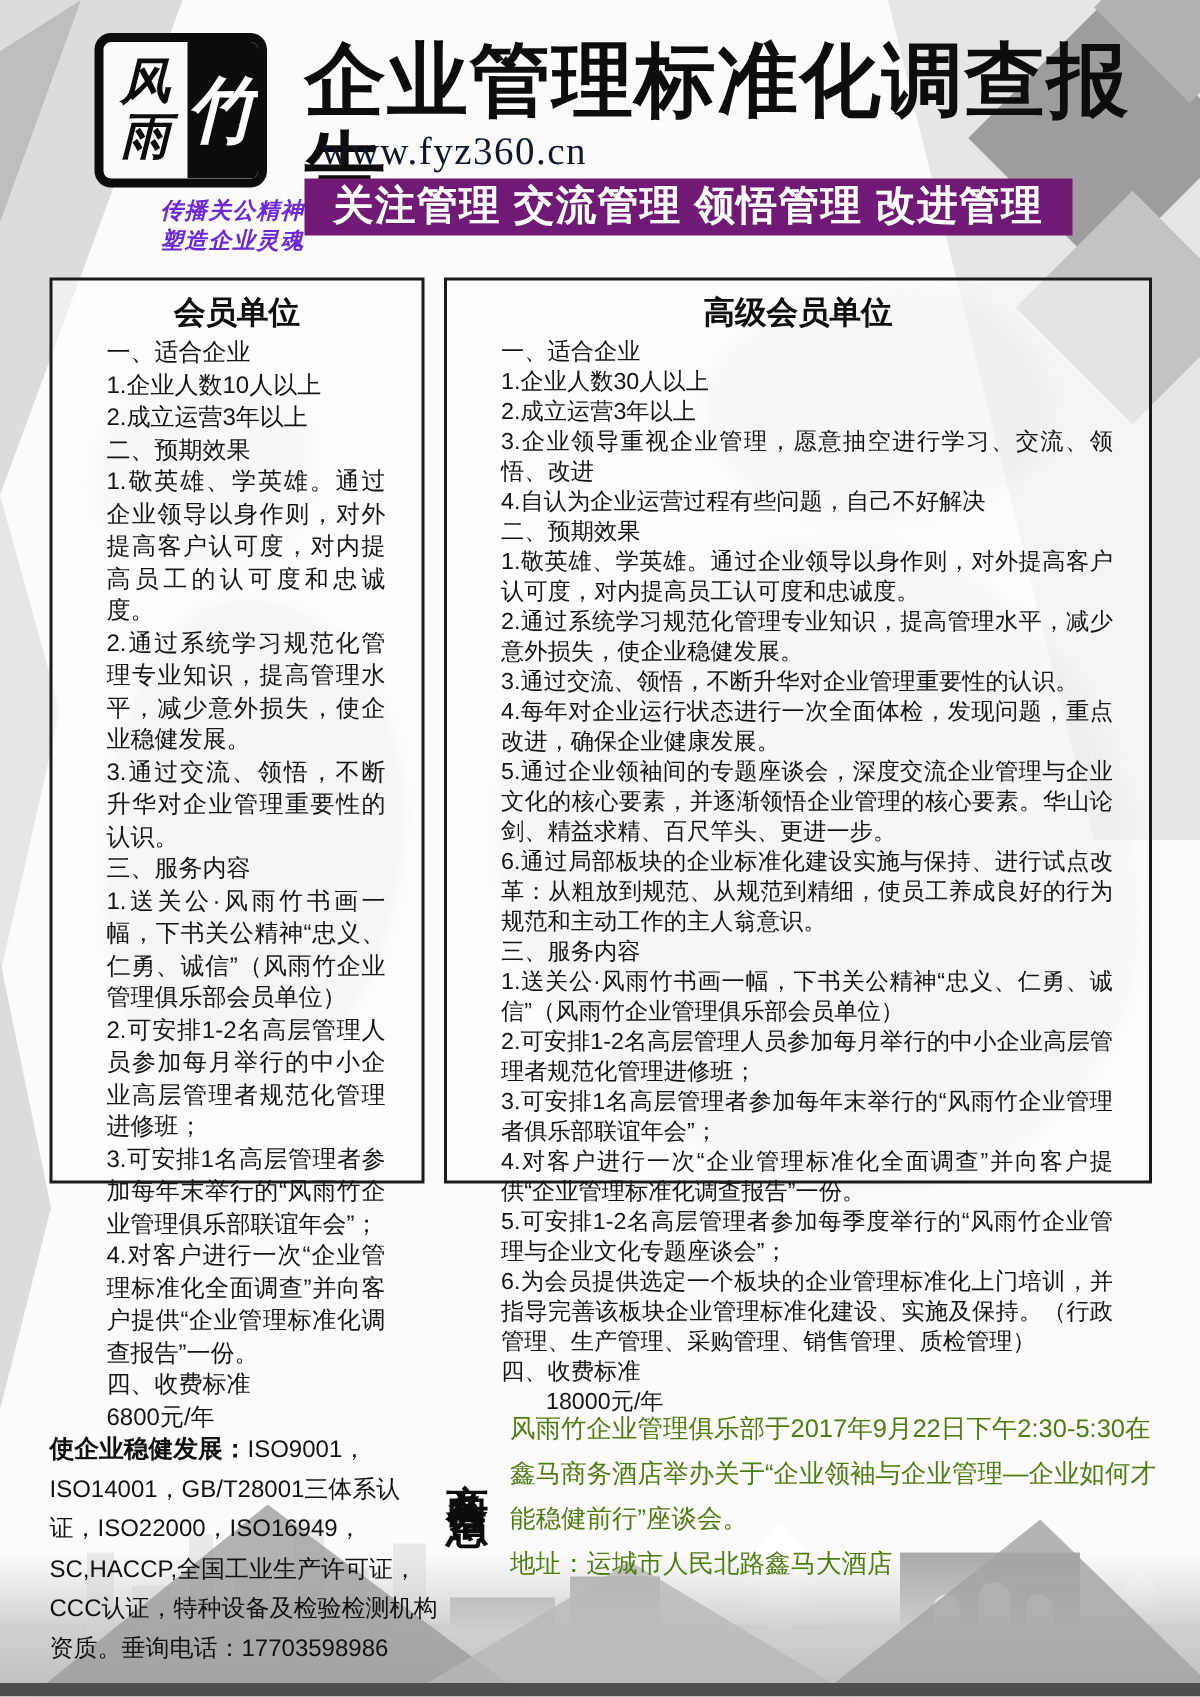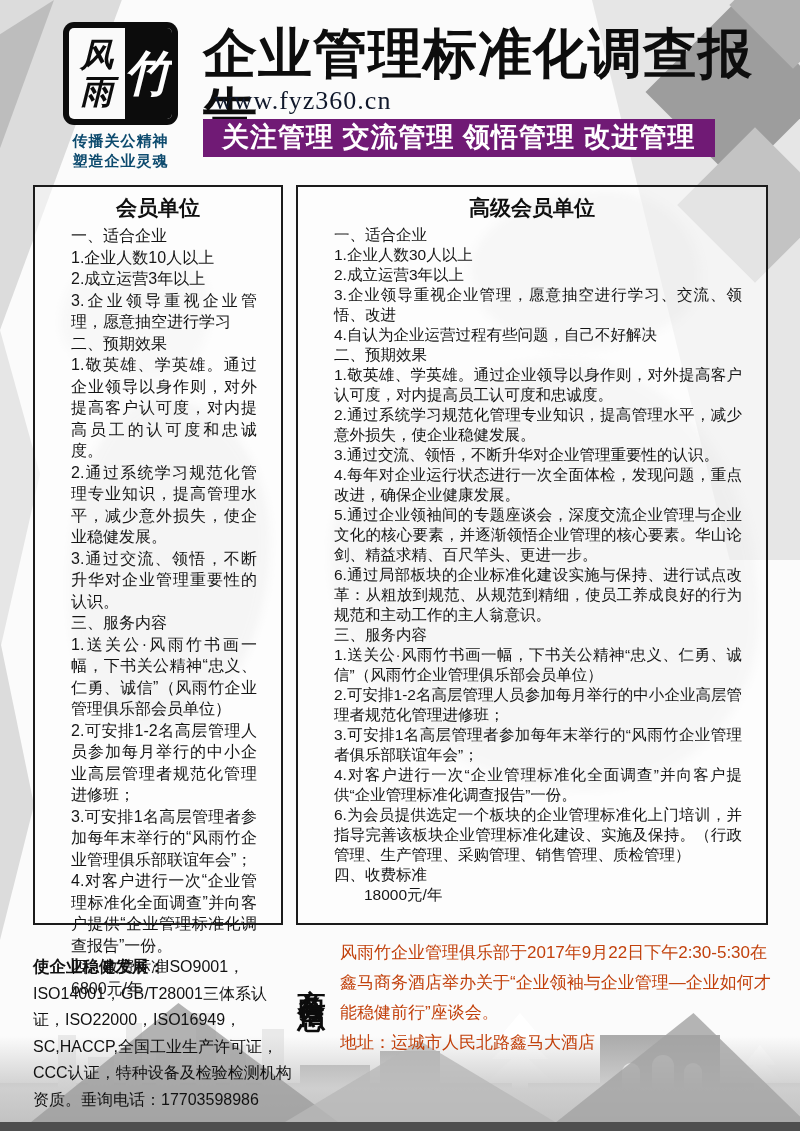--- a/index.html
+++ b/index.html
@@ -30,46 +30,46 @@
   .bt-tri2{left:270px;bottom:0;width:300px;height:90px;background:#b8b8b8;clip-path:polygon(50% 0,0 100%,100% 100%);opacity:.8;}
   .bt-tri3{left:545px;bottom:0;width:270px;height:118px;background:#a3a3a3;clip-path:polygon(55% 0,0 100%,100% 100%);opacity:.8;}
   .bt-strip{left:0;bottom:0;width:800px;height:9px;background:#4e4e4e;}
   
   .seal{left:63px;top:22px;width:115px;height:103px;background:#0c0c0c;border-radius:11px;padding:6px;box-sizing:border-box;z-index:2;}
   .seal-in{display:flex;width:100%;height:100%;border-radius:5px;overflow:hidden;background:#fafafa;}
   .seal-left{width:54%;display:flex;flex-direction:column;align-items:center;justify-content:center;
     font-family:"Liberation Serif","DejaVu Serif",serif;font-weight:bold;font-size:33px;line-height:1.12;color:#0c0c0c;font-style:italic;}
   .seal-right{width:46%;background:#0c0c0c;color:#fdfdfd;display:flex;align-items:center;justify-content:center;
     font-family:"Liberation Serif","DejaVu Serif",serif;font-size:48px;font-style:italic;font-weight:bold;}
-  .tagline{left:38px;top:131px;width:165px;text-align:center;z-index:2;
-    font-family:"Liberation Serif","DejaVu Serif",serif;font-weight:bold;
-    font-size:15px;line-height:20px;color:#0c4a6e;letter-spacing:1px;}
+  .tagline{left:38px;top:131px;width:165px;text-align:right;z-index:2;
+    font-family:"Liberation Serif","DejaVu Serif",serif;font-weight:bold;font-style:italic;
+    font-size:15px;line-height:20px;color:#6d28d9;letter-spacing:1px;}
   .main-title{left:203px;top:24px;z-index:2;font-family:"Liberation Serif","DejaVu Serif",serif;
     font-weight:900;font-size:54px;line-height:60px;letter-spacing:1px;color:#0d0d0d;}
   .site{left:214px;top:86px;z-index:2;font-family:"Liberation Serif","DejaVu Serif",serif;
     font-size:26px;color:#0f172a;letter-spacing:1px;}
   .banner{left:203px;top:119px;z-index:2;background:#701a75;color:#fff;
     font-weight:bold;font-size:27px;line-height:27px;padding:5px 19px 6px;letter-spacing:1px;white-space:nowrap;}
   
-  .box{position:absolute;top:185px;height:740px;box-sizing:border-box;border:2px solid #1b1b1b;
+  .box{position:absolute;top:185px;height:604px;box-sizing:border-box;border:2px solid #1b1b1b;
     background:rgba(255,255,255,0.55);z-index:1;}
   .box-member{left:33px;width:250px;}
   .box-premium{left:296px;width:472px;}
   .box h2{margin:7px 0 3px;text-align:center;font-size:21px;font-weight:bold;color:#0f0f0f;}
   .box .body{padding:0 24px;margin-left:12px;}
   .box p{margin:0;text-align:justify;}
   .box-member p{font-size:16px;line-height:21.5px;}
   .box-premium p{font-size:15.5px;line-height:20px;}
   .fee-indent{padding-left:30px;}
   
   .cert{left:33px;top:953px;width:260px;z-index:2;font-size:16px;line-height:26.5px;color:#111;}
   .cert b{font-size:16.5px;}
   .biz-label{left:292px;top:966px;z-index:2;writing-mode:vertical-rl;text-orientation:upright;
     font-weight:bold;font-size:28px;letter-spacing:5px;color:#0c0c0c;}
-  .biz{left:340px;top:938px;width:434px;z-index:2;font-size:17px;line-height:30px;color:#c2410c;}
+  .biz{left:340px;top:938px;width:434px;z-index:2;font-size:17px;line-height:30px;color:#4d7c0f;}
   .biz p{margin:0;}
   .skyline{left:0;bottom:8px;z-index:0;}
 </style>
 </head>
 <body>
 
 <div class="deco tl-band1"></div>
 <div class="deco tl-band2"></div>
 <div class="deco tl-sliver"></div>
 <div class="deco left-sliver2"></div>
@@ -100,21 +100,20 @@
 <div class="abs main-title">企业管理标准化调查报告</div>
 <div class="abs site">www.fyz360.cn</div>
 <div class="abs banner">关注管理 交流管理 领悟管理 改进管理</div>
 
 <div class="box box-member">
   <h2>会员单位</h2>
   <div class="body">
     <p>一、适合企业</p>
     <p>1.企业人数10人以上</p>
     <p>2.成立运营3年以上</p>
-    <p>3.企业领导重视企业管理，愿意抽空进行学习</p>
     <p>二、预期效果</p>
     <p>1.敬英雄、学英雄。通过企业领导以身作则，对外提高客户认可度，对内提高员工的认可度和忠诚度。</p>
     <p>2.通过系统学习规范化管理专业知识，提高管理水平，减少意外损失，使企业稳健发展。</p>
     <p>3.通过交流、领悟，不断升华对企业管理重要性的认识。</p>
     <p>三、服务内容</p>
     <p>1.送关公·风雨竹书画一幅，下书关公精神“忠义、仁勇、诚信”（风雨竹企业管理俱乐部会员单位）</p>
     <p>2.可安排1-2名高层管理人员参加每月举行的中小企业高层管理者规范化管理进修班；</p>
     <p>3.可安排1名高层管理者参加每年末举行的“风雨竹企业管理俱乐部联谊年会”；</p>
     <p>4.对客户进行一次“企业管理标准化全面调查”并向客户提供“企业管理标准化调查报告”一份。</p>
     <p>四、收费标准</p>
@@ -135,20 +134,21 @@
     <p>2.通过系统学习规范化管理专业知识，提高管理水平，减少意外损失，使企业稳健发展。</p>
     <p>3.通过交流、领悟，不断升华对企业管理重要性的认识。</p>
     <p>4.每年对企业运行状态进行一次全面体检，发现问题，重点改进，确保企业健康发展。</p>
     <p>5.通过企业领袖间的专题座谈会，深度交流企业管理与企业文化的核心要素，并逐渐领悟企业管理的核心要素。华山论剑、精益求精、百尺竿头、更进一步。</p>
     <p>6.通过局部板块的企业标准化建设实施与保持、进行试点改革：从粗放到规范、从规范到精细，使员工养成良好的行为规范和主动工作的主人翁意识。</p>
     <p>三、服务内容</p>
     <p>1.送关公·风雨竹书画一幅，下书关公精神“忠义、仁勇、诚信”（风雨竹企业管理俱乐部会员单位）</p>
     <p>2.可安排1-2名高层管理人员参加每月举行的中小企业高层管理者规范化管理进修班；</p>
     <p>3.可安排1名高层管理者参加每年末举行的“风雨竹企业管理者俱乐部联谊年会”；</p>
     <p>4.对客户进行一次“企业管理标准化全面调查”并向客户提供“企业管理标准化调查报告”一份。</p>
+    <p>5.可安排1-2名高层管理者参加每季度举行的“风雨竹企业管理与企业文化专题座谈会”；</p>
     <p>6.为会员提供选定一个板块的企业管理标准化上门培训，并指导完善该板块企业管理标准化建设、实施及保持。（行政管理、生产管理、采购管理、销售管理、质检管理）</p>
     <p>四、收费标准</p>
     <p class="fee-indent">18000元/年</p>
   </div>
 </div>
 
 <div class="abs cert">
   <b>使企业稳健发展：</b><span>ISO9001，ISO14001，GB/T28001三体系认证，ISO22000，ISO16949，SC,HACCP,全国工业生产许可证，CCC认证，特种设备及检验检测机构资质。垂询电话：17703598986</span>
 </div>
 

